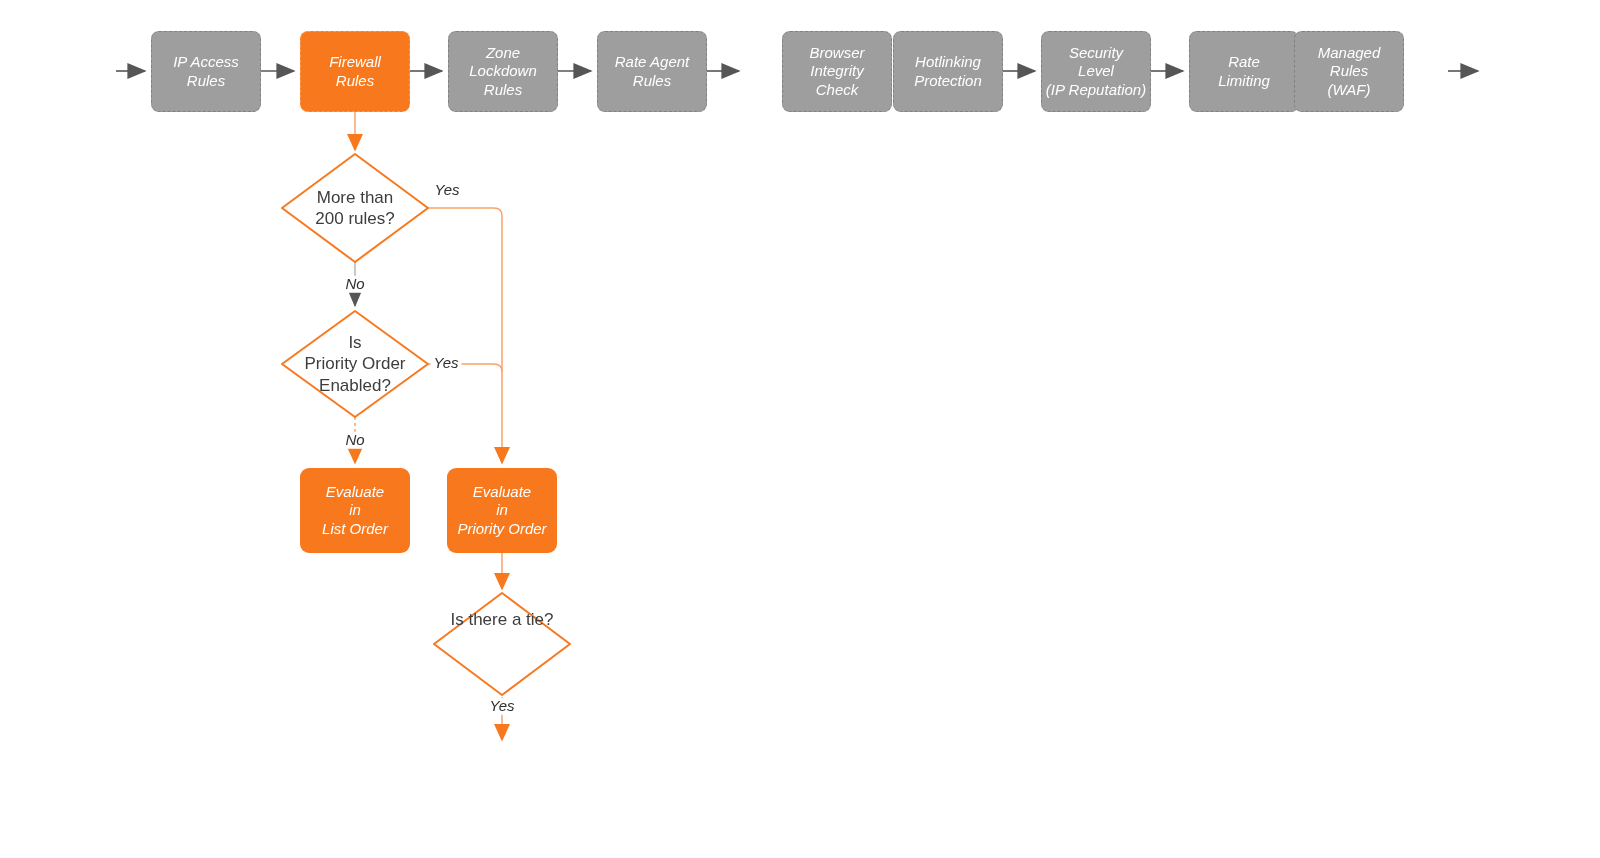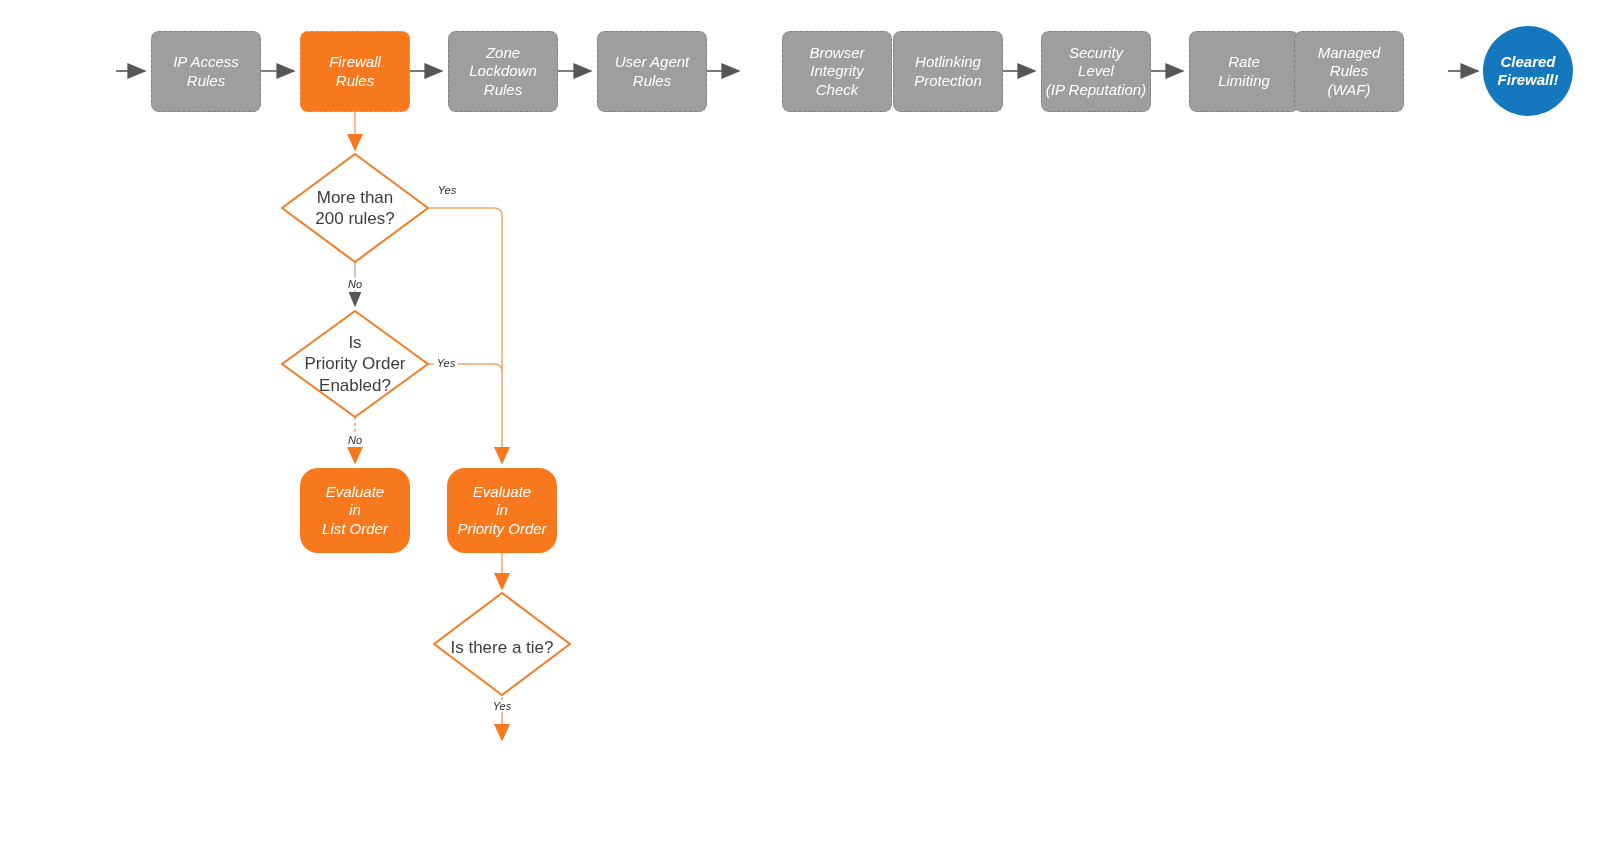--- a/index.html
+++ b/index.html
@@ -25,28 +25,28 @@
   }
   .start-circle{
     left:30px;top:28px;width:86px;height:86px;background:#ffffff;border:5px solid #1577BE;
   }
   .start-circle .node-label{color:#1577BE;font-weight:bold;}
   .end-circle{
     left:1483px;top:26px;width:90px;height:90px;background:#1577BE;border:none;
   }
   .end-circle .node-label{font-weight:bold;}
   .action{
-    width:110px;height:85px;border-radius:18px;background:#F8791D;
+    width:110px;height:85px;border-radius:9px;background:#F8791D;
   }
   .diamond-label{
     position:absolute;transform:translate(-50%,-50%);text-align:center;
     font-size:17px;line-height:1.25;color:#3d3d3d;white-space:pre-line;font-style:normal;
   }
   .edge-label{
-    position:absolute;transform:translate(-50%,-50%);font-size:11px;font-style:italic;
+    position:absolute;transform:translate(-50%,-50%);font-size:15px;font-style:italic;
     color:#2e2e2e;background:#ffffff;padding:0 3px;line-height:1.1;
   }
 </style>
 </head>
 <body>
 
 <div class="canvas">
 
   <svg class="layer">
     <defs>
@@ -103,21 +103,21 @@
   <div class="node proc orange" style="left:300px">
     <div class="node-label">Firewall
 Rules</div>
   </div>
   <div class="node proc" style="left:448px">
     <div class="node-label">Zone
 Lockdown
 Rules</div>
   </div>
   <div class="node proc" style="left:597px">
-    <div class="node-label">User Agent
+    <div class="node-label">Rate Agent
 Rules</div>
   </div>
   <div class="node proc" style="left:782px">
     <div class="node-label">Browser
 Integrity
 Check</div>
   </div>
   <div class="node proc" style="left:893px">
     <div class="node-label">Hotlinking
 Protection</div>
@@ -130,31 +130,27 @@
   <div class="node proc" style="left:1189px">
     <div class="node-label">Rate
 Limiting</div>
   </div>
   <div class="node proc" style="left:1294px">
     <div class="node-label">Managed
 Rules
 (WAF)</div>
   </div>
 
-  <div class="node terminator end-circle">
-    <div class="node-label">Cleared
-Firewall!</div>
-  </div>
 
   <div class="diamond-label" style="left:355px;top:208px">More than
 200 rules?</div>
   <div class="diamond-label" style="left:355px;top:364px">Is
 Priority Order
 Enabled?</div>
-  <div class="diamond-label" style="left:502px;top:648px">Is there a tie?</div>
+  <div class="diamond-label" style="left:502px;top:620px">Is there a tie?</div>
 
   <div class="edge-label" style="left:447px;top:190px">Yes</div>
   <div class="edge-label" style="left:355px;top:284px">No</div>
   <div class="edge-label" style="left:446px;top:363px">Yes</div>
   <div class="edge-label" style="left:355px;top:440px">No</div>
   <div class="edge-label" style="left:502px;top:706px">Yes</div>
 
   <div class="node action" style="left:300px;top:468px">
     <div class="node-label">Evaluate
 in

